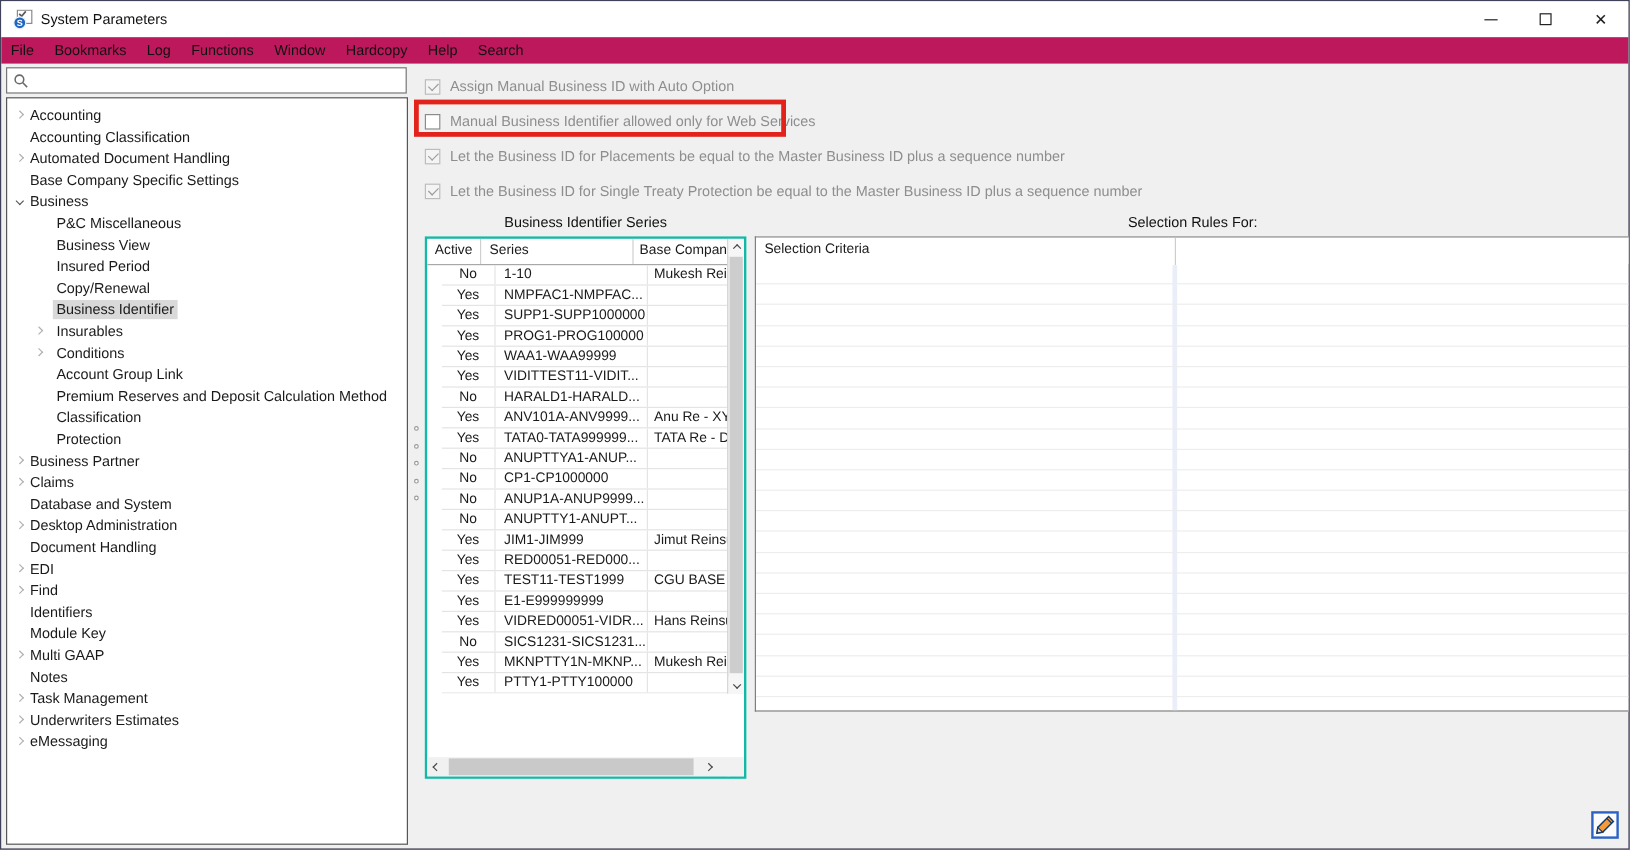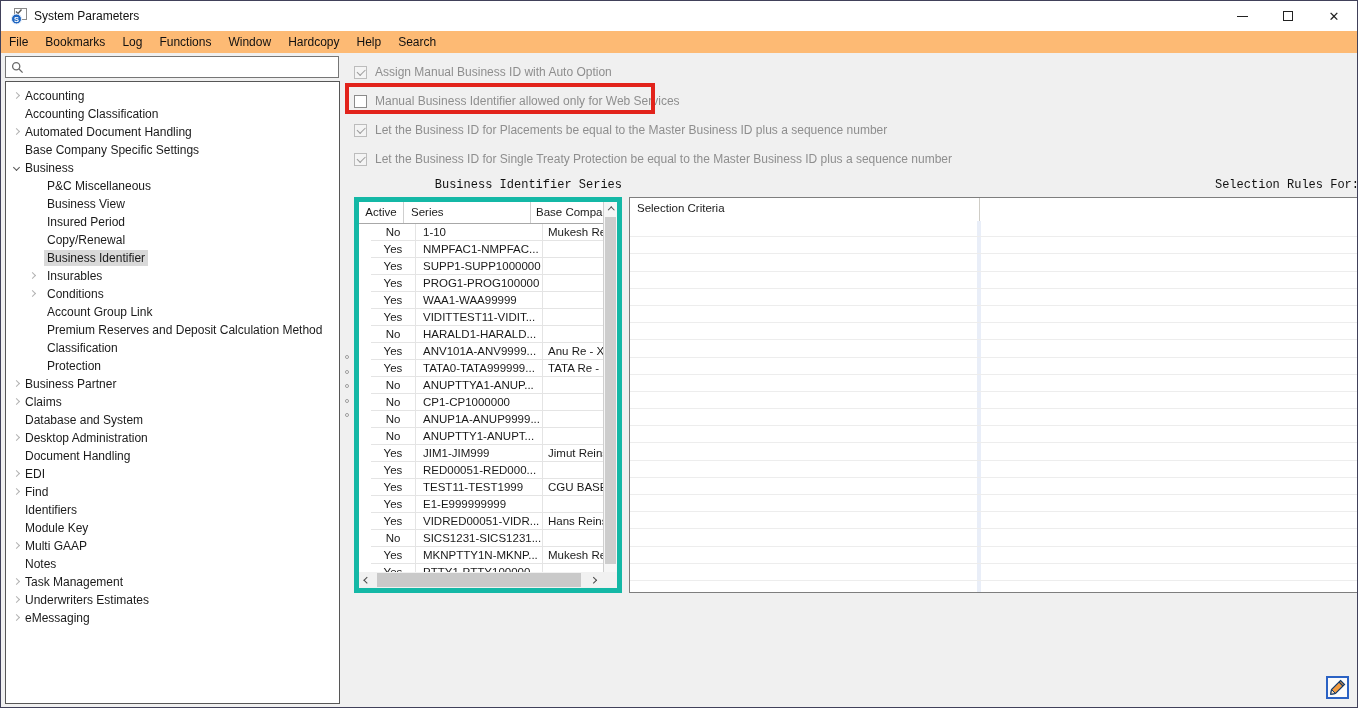--- a/index.html
+++ b/index.html
@@ -10,21 +10,21 @@
   .titlebar{position:absolute;left:0;top:0;right:0;height:30px;background:#fff;}
   .app-icon{position:absolute;left:10px;top:7px;width:17px;height:17px;}
   .win-title{position:absolute;left:33px;top:0;height:30px;line-height:30px;font-size:12px;color:#111;}
   .win-controls{position:absolute;right:0;top:0;height:30px;display:flex;}
   .win-btn{width:46px;height:30px;display:flex;align-items:center;justify-content:center;color:#222;}
   .glyph-min{width:11px;height:0;border-top:1px solid #222;}
   .glyph-max{width:10px;height:10px;border:1px solid #222;}
   .glyph-close{font-size:13px;line-height:13px;color:#222;}
 
   
-  .menubar{position:absolute;left:0;top:30px;right:0;height:22px;background:#fdba74;padding-left:8px;white-space:nowrap;}
+  .menubar{position:absolute;left:0;top:30px;right:0;height:22px;background:#be185d;padding-left:8px;white-space:nowrap;}
   .menu-item{display:inline-block;height:22px;line-height:22px;margin-right:17px;font-size:12px;color:#111;}
 
   
   .search-wrap{position:absolute;left:4px;top:55px;width:334px;height:22px;background:#fff;border:1px solid #767676;display:flex;align-items:center;}
   .search-wrap svg{margin:0 4px 0 5px;flex:0 0 auto;}
   .search-input{border:none;outline:none;flex:1;font-size:12px;height:18px;padding:0;background:transparent;}
   .tree-panel{position:absolute;left:4px;top:80px;width:335px;height:623px;background:#fff;border:1px solid #565656;padding-top:5px;overflow:hidden;}
   .tree-item{position:relative;height:18px;line-height:18px;font-size:12px;color:#1a1a1a;white-space:nowrap;}
   .tree-item.lvl0{padding-left:16px;}
   .tree-item.lvl1{padding-left:38px;}
@@ -43,26 +43,26 @@
   
   .cb-row{position:absolute;left:353px;height:16px;display:flex;align-items:center;}
   .cb-box{width:13px;height:13px;flex:0 0 auto;}
   .cb-box.checked{border:1px solid #bcbcbc;background:#f4f4f4;position:relative;}
   .cb-box.checked::after{content:"";position:absolute;left:2px;top:2.5px;width:7px;height:3.5px;border-left:1.5px solid #9d9d9d;border-bottom:1.5px solid #9d9d9d;transform:rotate(-45deg);}
   .cb-box.unchecked{border:1px solid #8b8b8b;background:#fff;}
   .cb-label{margin-left:8px;font-size:12px;color:#8e8e8e;white-space:nowrap;}
   .red-highlight{position:absolute;left:344px;top:82px;width:310px;height:31px;border:4px solid #e2231b;}
 
   
-  .tbl-title{position:absolute;top:177px;font-size:12px;color:#111;text-align:right;font-family:Liberation Mono, monospace;}
+  .tbl-title{position:absolute;top:177px;font-size:12px;color:#111;text-align:center;}
   .tbl-title.left{left:353px;width:268px;}
   .tbl-title.right{left:628px;width:730px;}
 
   
-  .left-table{position:absolute;left:353px;top:196px;width:268px;height:396px;background:#fff;border:5px solid #14b8a6;overflow:hidden;}
+  .left-table{position:absolute;left:353px;top:196px;width:268px;height:452px;background:#fff;border:2px solid #14b8a6;overflow:hidden;}
   .lt-header{position:absolute;left:0;top:0;width:252px;height:22px;display:flex;border-bottom:1px solid #a8a8a8;background:#fff;font-size:11.5px;color:#1a1a1a;}
   .lt-header span{line-height:21px;white-space:nowrap;overflow:hidden;}
   .h-active{width:45px;text-align:center;border-right:1px solid #cfcfcf;}
   .h-series{width:127px;padding-left:7px;border-right:1px solid #cfcfcf;}
   .h-base{width:80px;padding-left:5px;}
   .lt-rows{position:absolute;left:12px;top:22px;width:252px;height:357px;overflow:hidden;}
   .trow{height:17px;display:flex;border-bottom:1px solid #e4e4e4;font-size:11.5px;color:#1a1a1a;}
   .trow span{line-height:16px;white-space:nowrap;overflow:hidden;}
   .c-active{width:45px;text-align:center;border-right:1px solid #e4e4e4;}
   .c-series{width:127px;padding-left:7px;border-right:1px solid #e4e4e4;}

